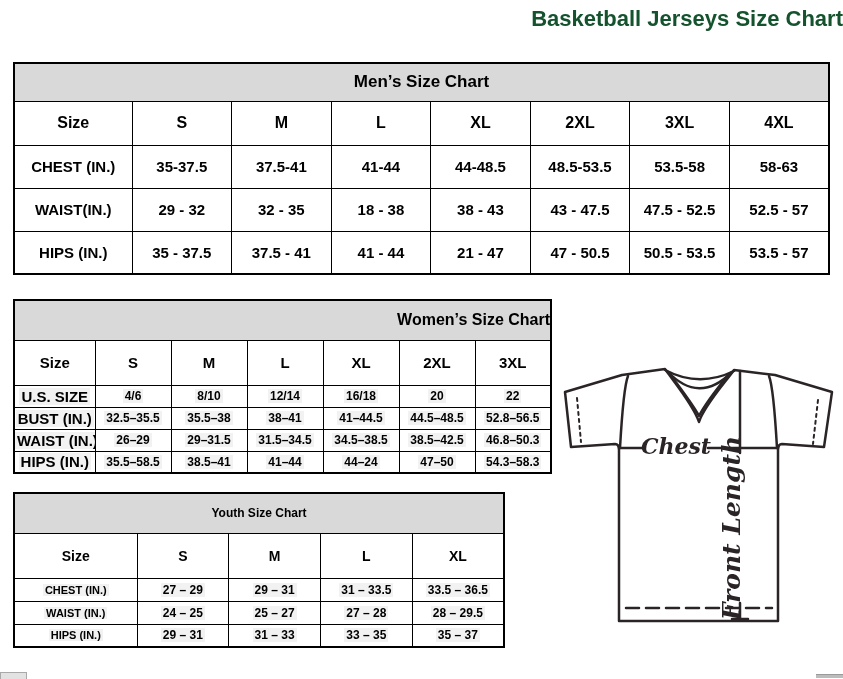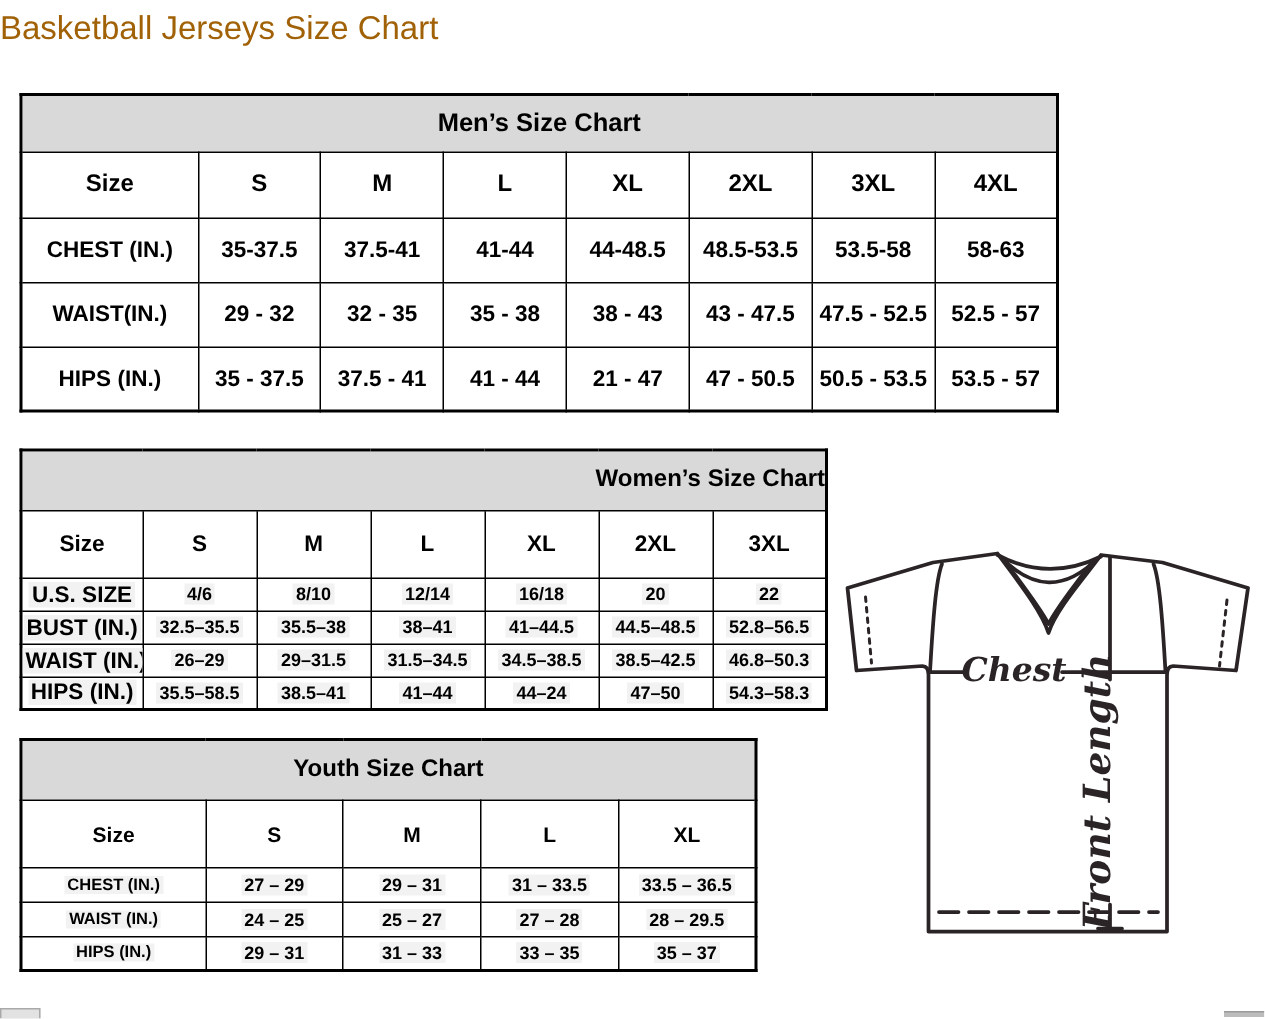--- a/index.html
+++ b/index.html
@@ -1,43 +1,43 @@
 <!DOCTYPE html>
 <html><head>
 <meta charset="utf-8">
 <style>
   html,body { margin:0; padding:0; background:#ffffff; }
   body { width:843px; height:679px; font-family:"Liberation Sans", sans-serif; position:relative; }
   .canvas { position:absolute; left:0; top:0; width:843px; height:679px; overflow:hidden; background:#fff; }
 
-  .page-title { position:absolute; top:6px; left:0; width:100%; text-align:left;
-                font-size:22px; font-weight:normal; color:#a16207; }
+  .page-title { position:absolute; top:6px; left:0; width:100%; text-align:right;
+                font-size:22px; font-weight:bold; color:#14532d; }
 
   .size-table { position:absolute; border-collapse:collapse; table-layout:fixed;
                 border:2px solid #000; background:#fff; }
   .size-table th, .size-table td { border:1px solid #000; text-align:center; vertical-align:middle;
                 font-weight:bold; color:#000; padding:0; white-space:nowrap; overflow:hidden; }
   .tbl-title { background:#d9d9d9; }
 
-  #mens   { left:13px; top:62px;  width:693px;border-radius:10px; }
+  #mens   { left:13px; top:62px;  width:817px;border-radius:10px; }
   #mens .title-row { height:38px; }
   #mens .tbl-title { font-size:17px; }
   #mens .head-row  { height:44px; font-size:16px; }
   #mens .data-row  { height:43px; font-size:15px; }
 
   #womens { left:13px; top:299px; width:539px; }
   #womens .title-row { height:40px; }
   #womens .tbl-title { font-size:16px;text-align:right; }
   #womens .head-row  { height:45px; font-size:15px; }
   #womens .data-row  { height:22px; font-size:12px; }
   #womens .row-label { font-size:15px; }
 
   #youth  { left:13px; top:492px; width:492px; }
   #youth .title-row { height:40px; }
-  #youth .tbl-title { font-size:16px; }
+  #youth .tbl-title { font-size:12px; }
   #youth .head-row  { height:45px; font-size:14px; }
   #youth .data-row  { height:23px; font-size:12px; }
   #youth .row-label { font-size:11px; }
 
   .hl { background:#f2f2f2; padding:0 2px; }
 
   .jersey { position:absolute; left:556px; top:358px; }
   .diagram-text { font-family:"DejaVu Serif","Liberation Serif",serif; font-style:italic;
                   font-weight:bold; fill:#2b2426; }
 
@@ -78,21 +78,21 @@
           <td class="cell">41-44</td>
           <td class="cell">44-48.5</td>
           <td class="cell">48.5-53.5</td>
           <td class="cell">53.5-58</td>
           <td class="cell">58-63</td>
         </tr>
         <tr class="data-row">
           <th class="row-label">WAIST(IN.)</th>
           <td class="cell">29 - 32</td>
           <td class="cell">32 - 35</td>
-          <td class="cell">35 - 38</td>
+          <td class="cell">18 - 38</td>
           <td class="cell">38 - 43</td>
           <td class="cell">43 - 47.5</td>
           <td class="cell">47.5 - 52.5</td>
           <td class="cell">52.5 - 57</td>
         </tr>
         <tr class="data-row">
           <th class="row-label">HIPS (IN.)</th>
           <td class="cell">35 - 37.5</td>
           <td class="cell">37.5 - 41</td>
           <td class="cell">41 - 44</td>

